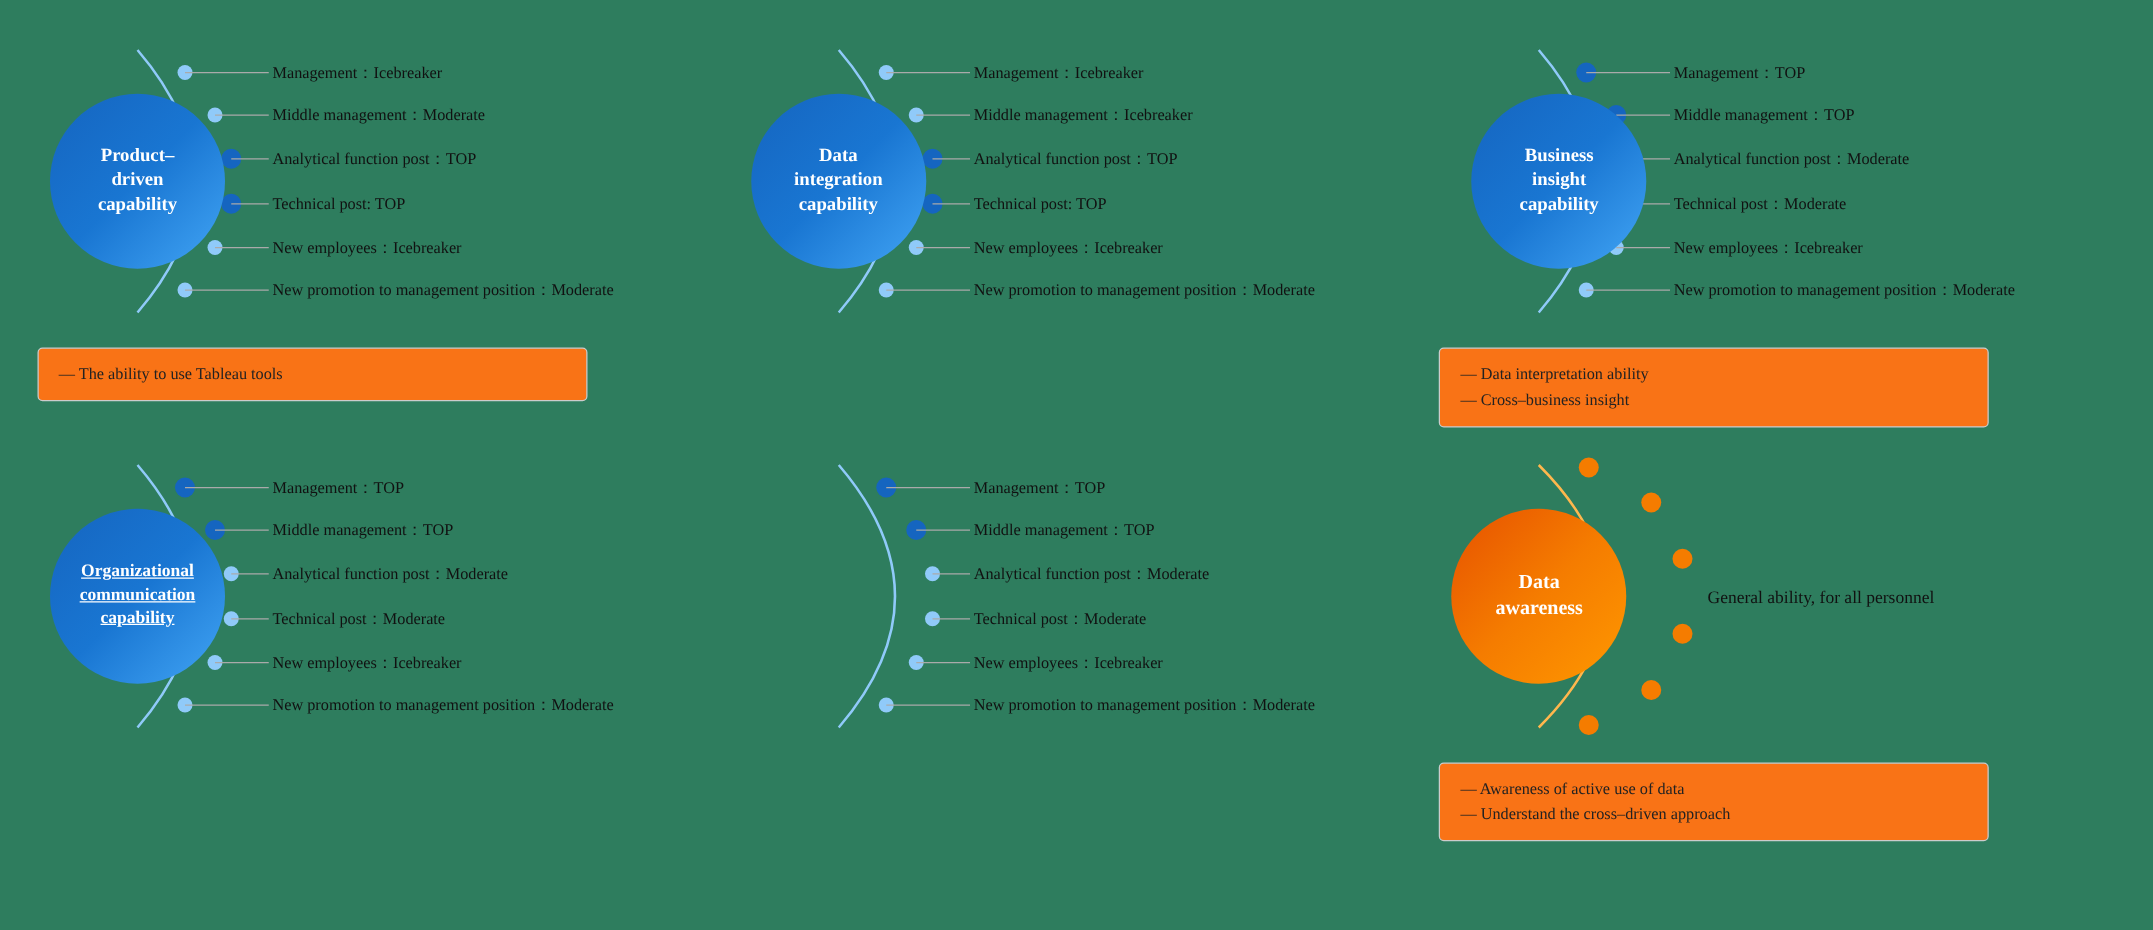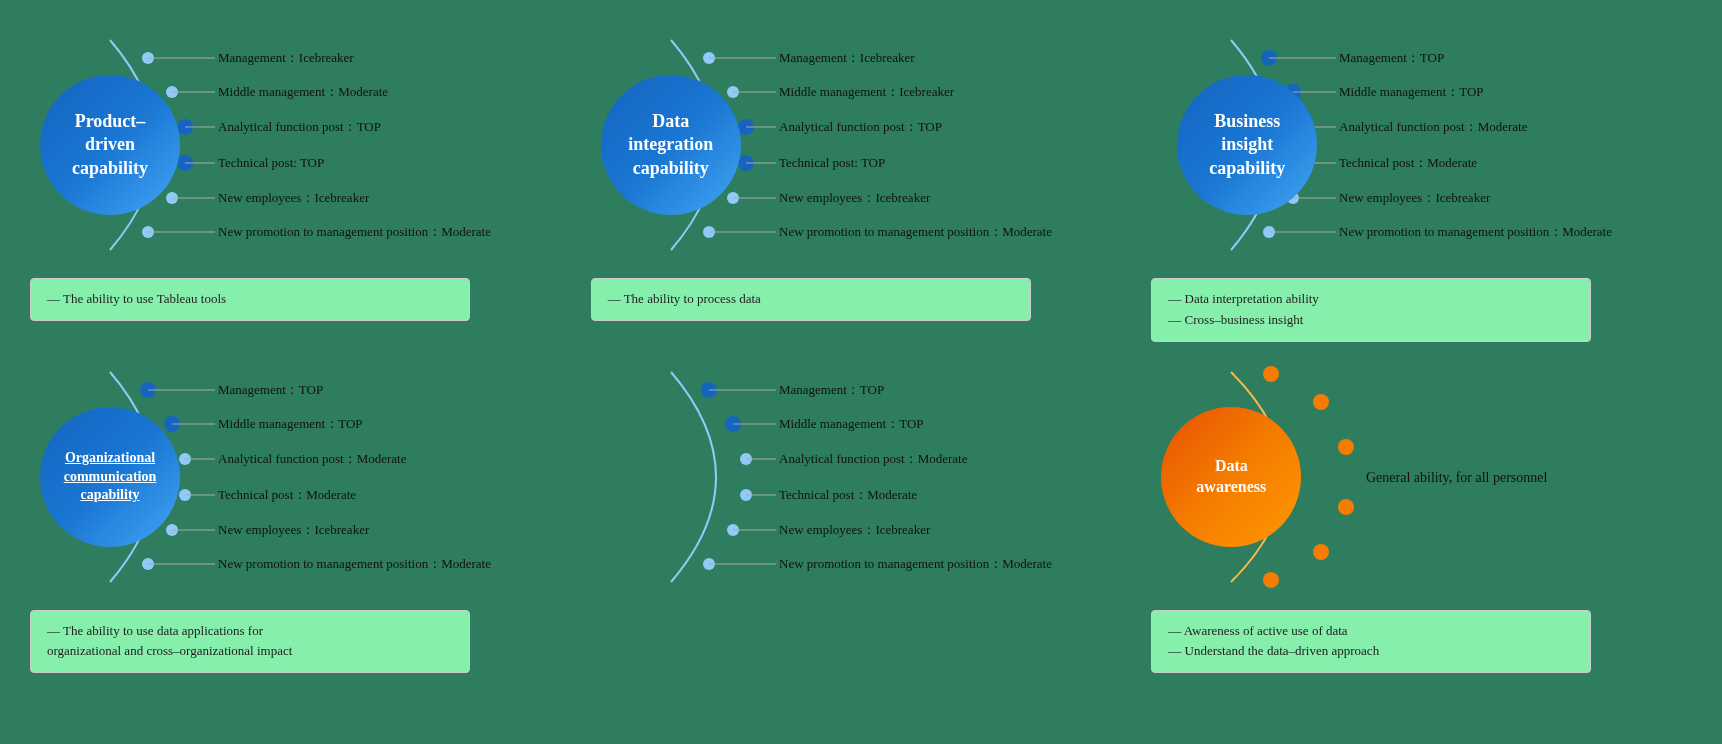--- a/index.html
+++ b/index.html
@@ -44,33 +44,33 @@
       transform: translateY(-50%);
       width: 140px;
       height: 140px;
       border-radius: 50%;
       background: linear-gradient(135deg, #1565c0, #1976d2, #42a5f5);
       display: flex;
       align-items: center;
       justify-content: center;
       text-align: center;
       color: white;
-      font-size: 18px;
+      font-size: 15px;
       font-weight: bold;
       z-index: 2;
       padding: 10px;
       line-height: 1.3;
     }
 
     .main-circle.orange {
       background: linear-gradient(135deg, #e65100, #f57c00, #ff9800);
     }
 
     .description-box {
-      background: #86efac;
+      background: #f97316;
       border: 1px solid #ccc;
       border-radius: 4px;
       padding: 10px 16px;
       font-size: 13px;
       color: #222;
       line-height: 1.6;
       width: 100%;
       max-width: 440px;
     }
   </style>
@@ -141,23 +141,20 @@
         <circle cx="118" cy="212" r="6" fill="#90caf9"></circle>
         <line x1="118" y1="212" x2="185" y2="212" stroke="#aaa" stroke-width="1"></line>
         <text x="188" y="42" font-size="13" fill="#111" font-family="Georgia,serif">Management：Icebreaker</text>
         <text x="188" y="76" font-size="13" fill="#111" font-family="Georgia,serif">Middle management：Icebreaker</text>
         <text x="188" y="111" font-size="13" fill="#111" font-family="Georgia,serif">Analytical function post：TOP</text>
         <text x="188" y="147" font-size="13" fill="#111" font-family="Georgia,serif">Technical post: TOP</text>
         <text x="188" y="182" font-size="13" fill="#111" font-family="Georgia,serif">New employees：Icebreaker</text>
         <text x="188" y="216" font-size="13" fill="#111" font-family="Georgia,serif">New promotion to management position：Moderate</text>
       </svg>
     </div>
-    <div class="description-box">
-      <span>— The ability to process data</span>
-    </div>
   </div>
 
   <div class="capability-section">
     <div class="diagram-area">
       <div class="main-circle" style="top:50%; transform:translateY(-50%); left:26px;">
         Business<br>insight<br>capability
       </div>
       <svg style="position:absolute;left:0;top:0;width:580px;height:250px;" viewBox="0 0 580 250">
         <path d="M 80 20 Q 170 125 80 230" fill="none" stroke="#90caf9" stroke-width="2"></path>
         <circle cx="118" cy="38" r="8" fill="#1565c0"></circle>
@@ -206,24 +203,20 @@
         <circle cx="118" cy="212" r="6" fill="#90caf9"></circle>
         <line x1="118" y1="212" x2="185" y2="212" stroke="#aaa" stroke-width="1"></line>
         <text x="188" y="42" font-size="13" fill="#111" font-family="Georgia,serif">Management：TOP</text>
         <text x="188" y="76" font-size="13" fill="#111" font-family="Georgia,serif">Middle management：TOP</text>
         <text x="188" y="111" font-size="13" fill="#111" font-family="Georgia,serif">Analytical function post：Moderate</text>
         <text x="188" y="147" font-size="13" fill="#111" font-family="Georgia,serif">Technical post：Moderate</text>
         <text x="188" y="182" font-size="13" fill="#111" font-family="Georgia,serif">New employees：Icebreaker</text>
         <text x="188" y="216" font-size="13" fill="#111" font-family="Georgia,serif">New promotion to management position：Moderate</text>
       </svg>
     </div>
-    <div class="description-box">
-      <span>— The ability to use data applications for</span><br>
-      <span>organizational and cross–organizational impact</span>
-    </div>
   </div>
 
   <div class="capability-section">
     <div class="diagram-area">
       <svg style="position:absolute;left:0;top:0;width:560px;height:250px;" viewBox="0 0 560 250">
         <path d="M 80 20 Q 170 125 80 230" fill="none" stroke="#90caf9" stroke-width="2"></path>
         <circle cx="118" cy="38" r="8" fill="#1565c0"></circle>
         <line x1="118" y1="38" x2="185" y2="38" stroke="#aaa" stroke-width="1"></line>
         <circle cx="142" cy="72" r="8" fill="#1565c0"></circle>
         <line x1="142" y1="72" x2="185" y2="72" stroke="#aaa" stroke-width="1"></line>
@@ -266,17 +259,17 @@
 
         <circle cx="170" cy="200" r="8" fill="#f57c00"></circle>
 
         <circle cx="120" cy="228" r="8" fill="#f57c00"></circle>
 
         <text x="215" y="130" font-size="14" fill="#111" font-family="Georgia,serif">General ability, for all personnel</text>
       </svg>
     </div>
     <div class="description-box">
       <span>— Awareness of active use of data</span><br>
-      <span>— Understand the data–driven approach</span>
+      <span>— Understand the cross–driven approach</span>
     </div>
   </div>
 
 </div>
 
 </body></html>

